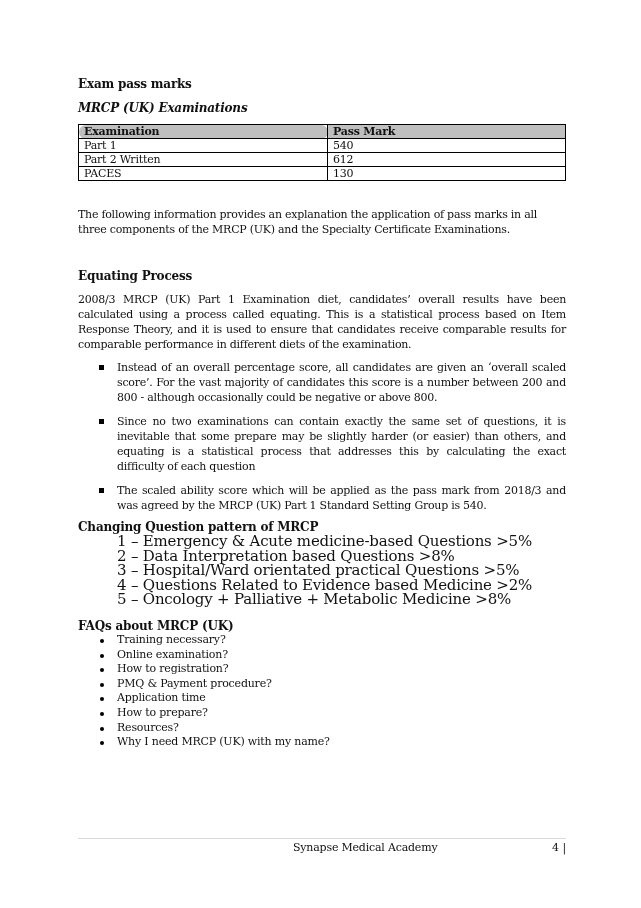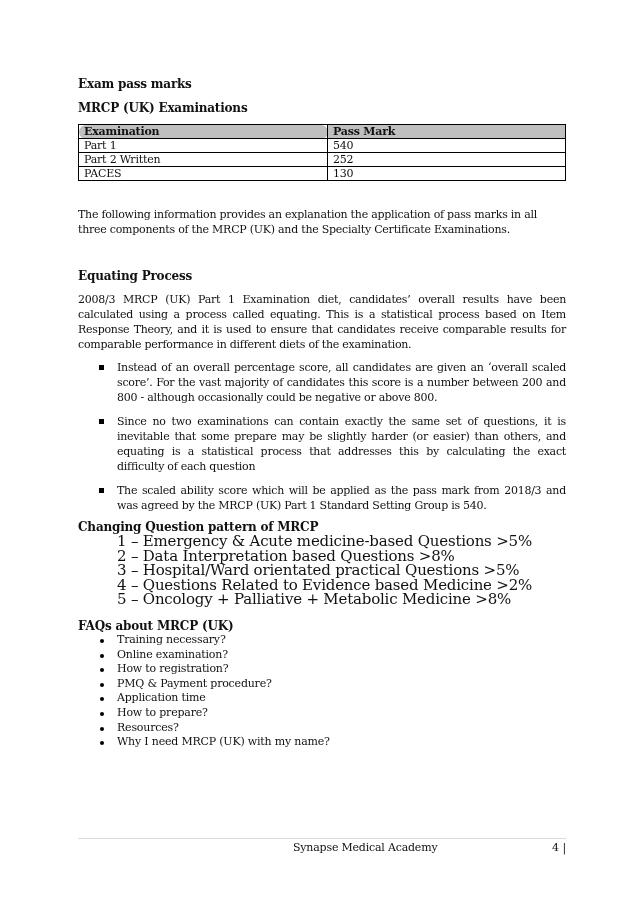--- a/index.html
+++ b/index.html
@@ -22,35 +22,35 @@
   .faq-item .dot { position:absolute; left:22px; top:6px; width:4px; height:4px; border-radius:50%; background:#000; }
   .footer-line { position:absolute; left:78px; top:838px; width:488px; height:1px; background:#d9d9d9; }
   .footer-text { position:absolute; left:293px; top:841px; font-size:11px; white-space:nowrap; letter-spacing:-0.2px; }
   .page-num { position:absolute; left:552px; top:841px; font-size:11px; white-space:nowrap; }
 </style>
 </head>
 <body>
 
 <div class="page">
   <div class="h" style="top:77px;">Exam pass marks</div>
-  <div class="h" style="top:101px;">MRCP (UK) Examinations</div>
+  <div class="h" style="top:101px;font-style:italic;">MRCP (UK) Examinations</div>
 
   <table class="t">
     <tbody>
         <tr>
       <th class="c1">Examination</th>
       <th>Pass Mark</th>
     </tr>
     <tr>
       <td class="c1">Part 1</td>
       <td>540</td>
     </tr>
     <tr>
       <td class="c1">Part 2 Written</td>
-      <td>252</td>
+      <td>612</td>
     </tr>
     <tr>
       <td class="c1">PACES</td>
       <td>130</td>
     </tr>
   </tbody>
     </table>
 
   <div class="p" style="top:207px;">The following information provides an explanation the application of pass marks in all three components of the MRCP (UK) and the Specialty Certificate Examinations.</div>
 

